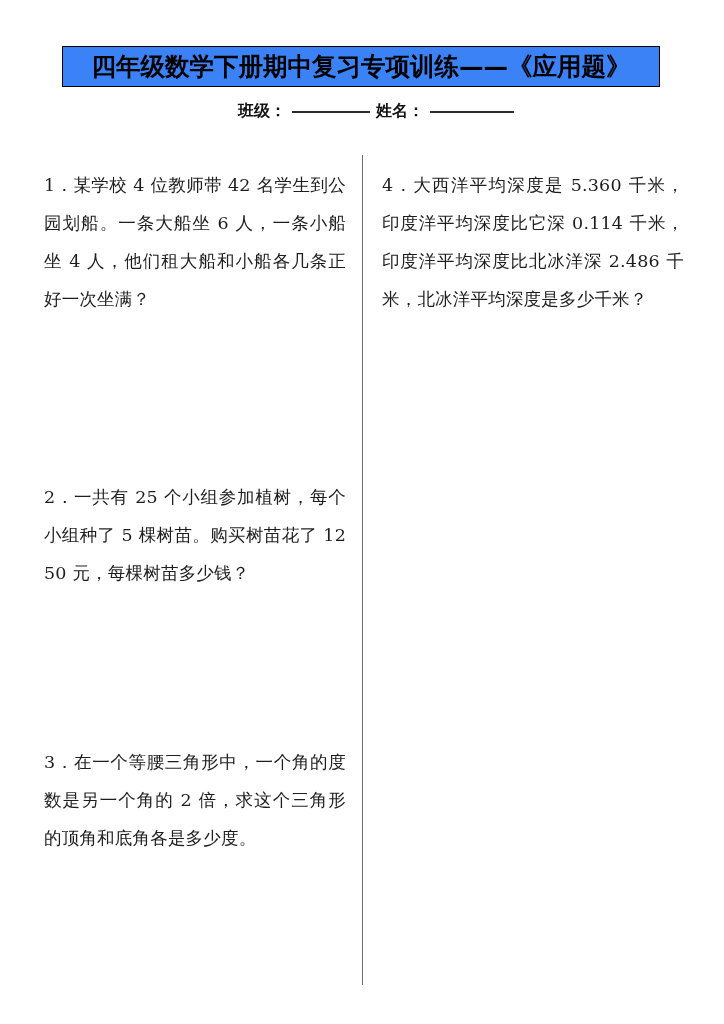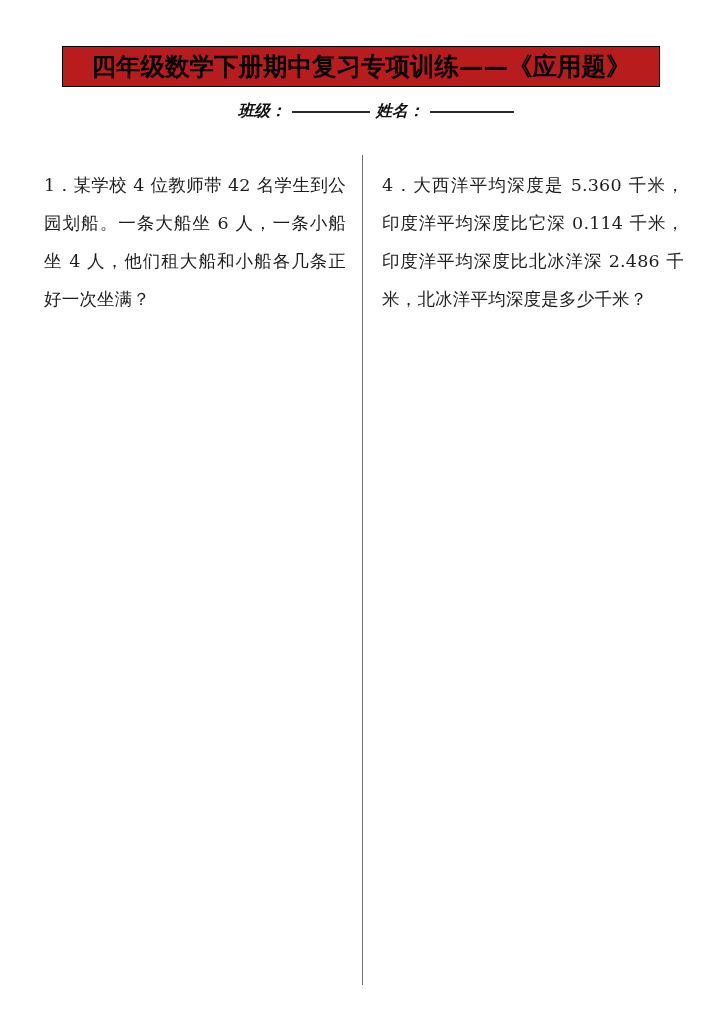--- a/index.html
+++ b/index.html
@@ -28,21 +28,21 @@
     position: absolute;
     left: 62px;
     top: 46px;
     width: 598px;
     height: 41px;
   }
   .title-banner {
     box-sizing: border-box;
     width: 100%;
     height: 100%;
-    background: #b91c1c;
+    background: #3b82f6;
     border: 1.5px solid #000000;
     display: flex;
     align-items: center;
     justify-content: center;
     letter-spacing: 0px;
   }
   .title-text {
     font-family: "DejaVu Sans", "Liberation Sans", sans-serif;
     font-weight: bold;
     font-size: 25px;
@@ -65,21 +65,21 @@
     display: flex;
     align-items: baseline;
     font-family: "DejaVu Sans", "Liberation Sans", sans-serif;
     font-weight: bold;
     font-size: 16px;
     color: #111111;
     white-space: nowrap;
   }
   .info-field.class-field { left: 238px; top: 0; }
   .info-field.name-field  { left: 376px; top: 0; }
-  .info-label { margin-right: 6px; font-style: italic; }
+  .info-label { margin-right: 6px; }
   .blank-line {
     display: inline-block;
     border-bottom: 2px solid #2b2b2b;
     height: 1px;
     position: relative;
     top: -3px;
   }
   .blank-line.class-blank { width: 78px; }
   .blank-line.name-blank  { width: 84px; }
 
@@ -142,21 +142,23 @@
       <span class="blank-line name-blank"></span>
     </div>
   </div>
 
   <div class="col-divider"></div>
 
   <div class="problems">
 
     <div class="problem col-left row-1">1．某学校 4 位教师带 42 名学生到公园划船。一条大船坐 6 人，一条小船坐 4 人，他们租大船和小船各几条正好一次坐满？</div>
 
+    <div class="problem col-left row-2">2．一共有 25 个小组参加植树，每个小组种了 5 棵树苗。购买树苗花了 1250 元，每棵树苗多少钱？</div>
 
+    <div class="problem col-left row-3">3．在一个等腰三角形中，一个角的度数是另一个角的 2 倍，求这个三角形的顶角和底角各是多少度。</div>
 
     <div class="problem col-right row-1">4．大西洋平均深度是 5.360 千米，印度洋平均深度比它深 0.114 千米，印度洋平均深度比北冰洋深 2.486 千米，北冰洋平均深度是多少千米？</div>
 
 
 
   </div>
 
 </div>
 
 </body></html>

